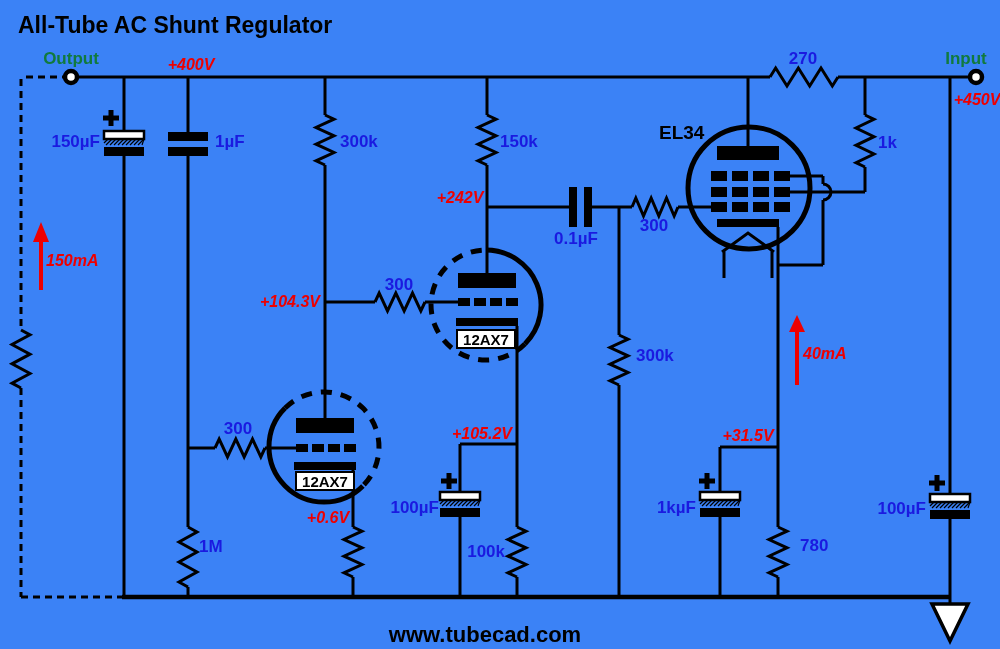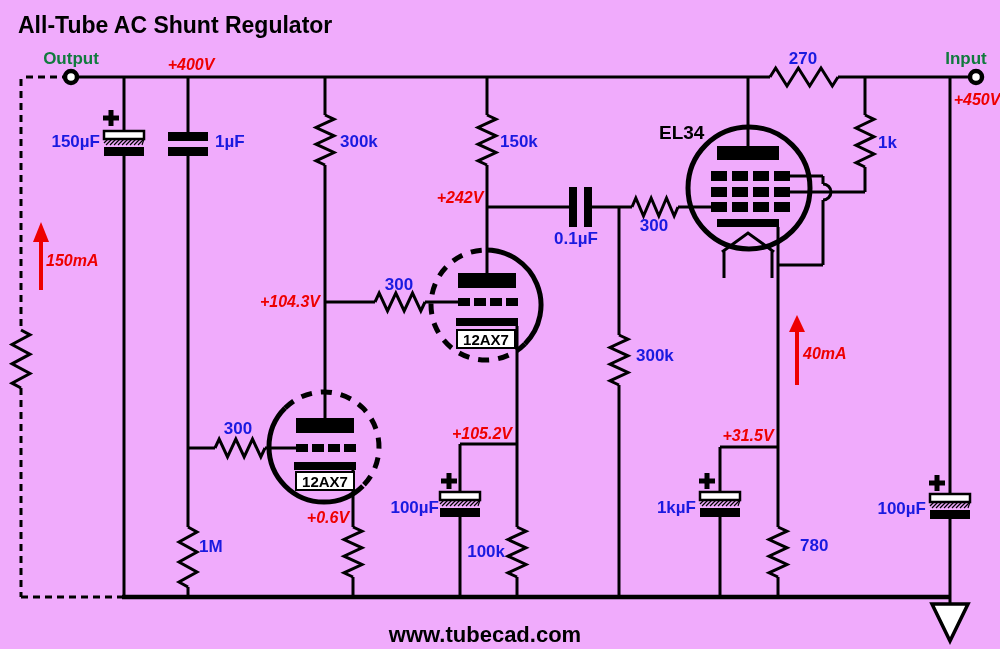--- a/index.html
+++ b/index.html
@@ -1,16 +1,16 @@
 <!DOCTYPE html>
 <html><head>
 <meta charset="utf-8">
 <style>
   html,body{margin:0;padding:0;background:#ffffff;}
-  #stage{position:relative;width:1000px;height:649px;background:#f0abfc;overflow:hidden;}
+  #stage{position:relative;width:1000px;height:649px;background:#3b82f6;overflow:hidden;}
   svg{display:block;}
   text{font-family:"Liberation Sans","DejaVu Sans",sans-serif;}
   .lbl-blue{font-weight:bold;}
   .lbl-red{font-weight:bold;font-style:italic;}
   .lbl-green{font-weight:bold;}
   .lbl-black{font-weight:bold;}
 </style>
 </head>
 <body>
 

